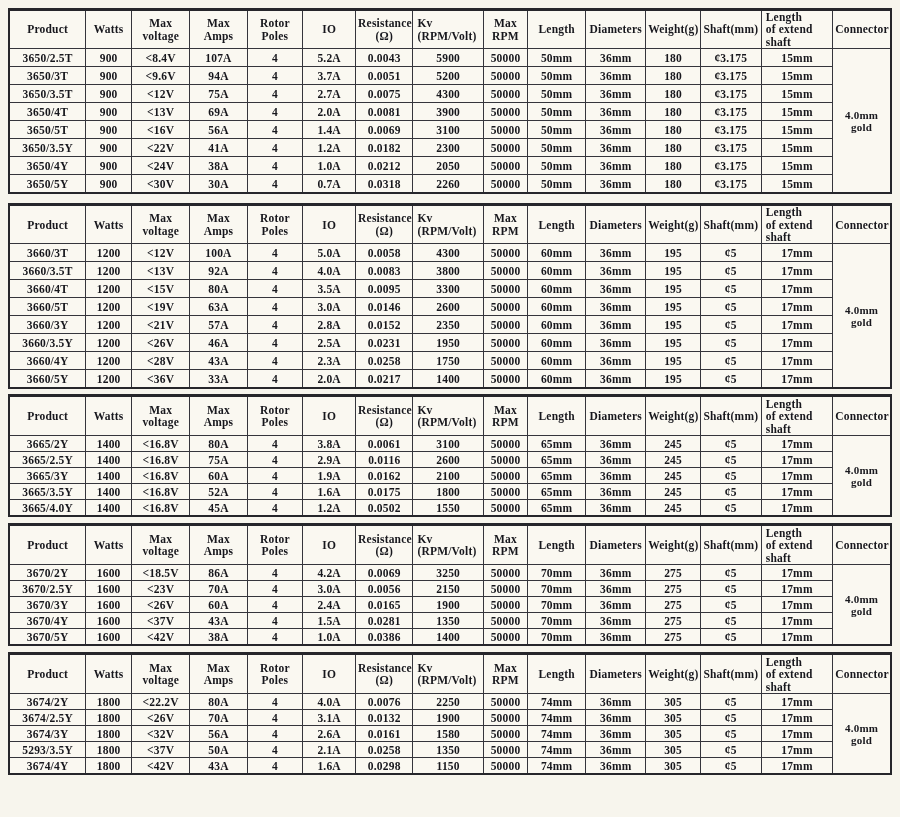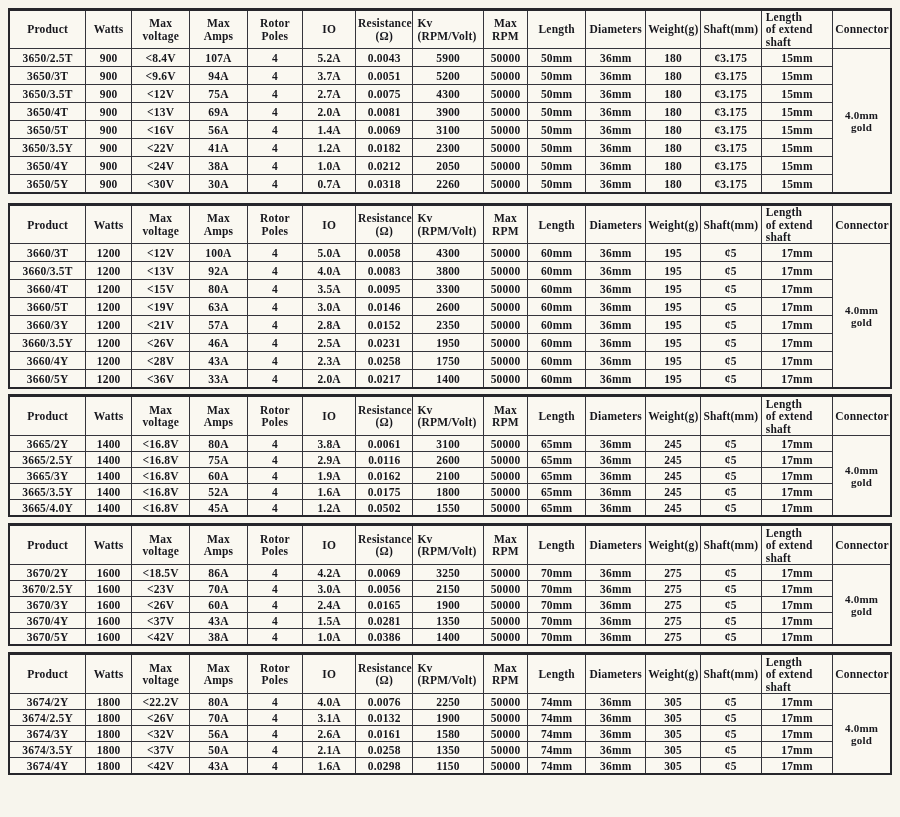--- a/index.html
+++ b/index.html
@@ -747,21 +747,21 @@
           <td>0.0161</td>
           <td>1580</td>
           <td>50000</td>
           <td>74mm</td>
           <td>36mm</td>
           <td>305</td>
           <td>¢5</td>
           <td>17mm</td>
         </tr>
         <tr>
-          <td>3674/3.5Y</td>
+          <td>5293/3.5Y</td>
           <td>1800</td>
           <td>&lt;37V</td>
           <td>50A</td>
           <td>4</td>
           <td>2.1A</td>
           <td>0.0258</td>
           <td>1350</td>
           <td>50000</td>
           <td>74mm</td>
           <td>36mm</td>

